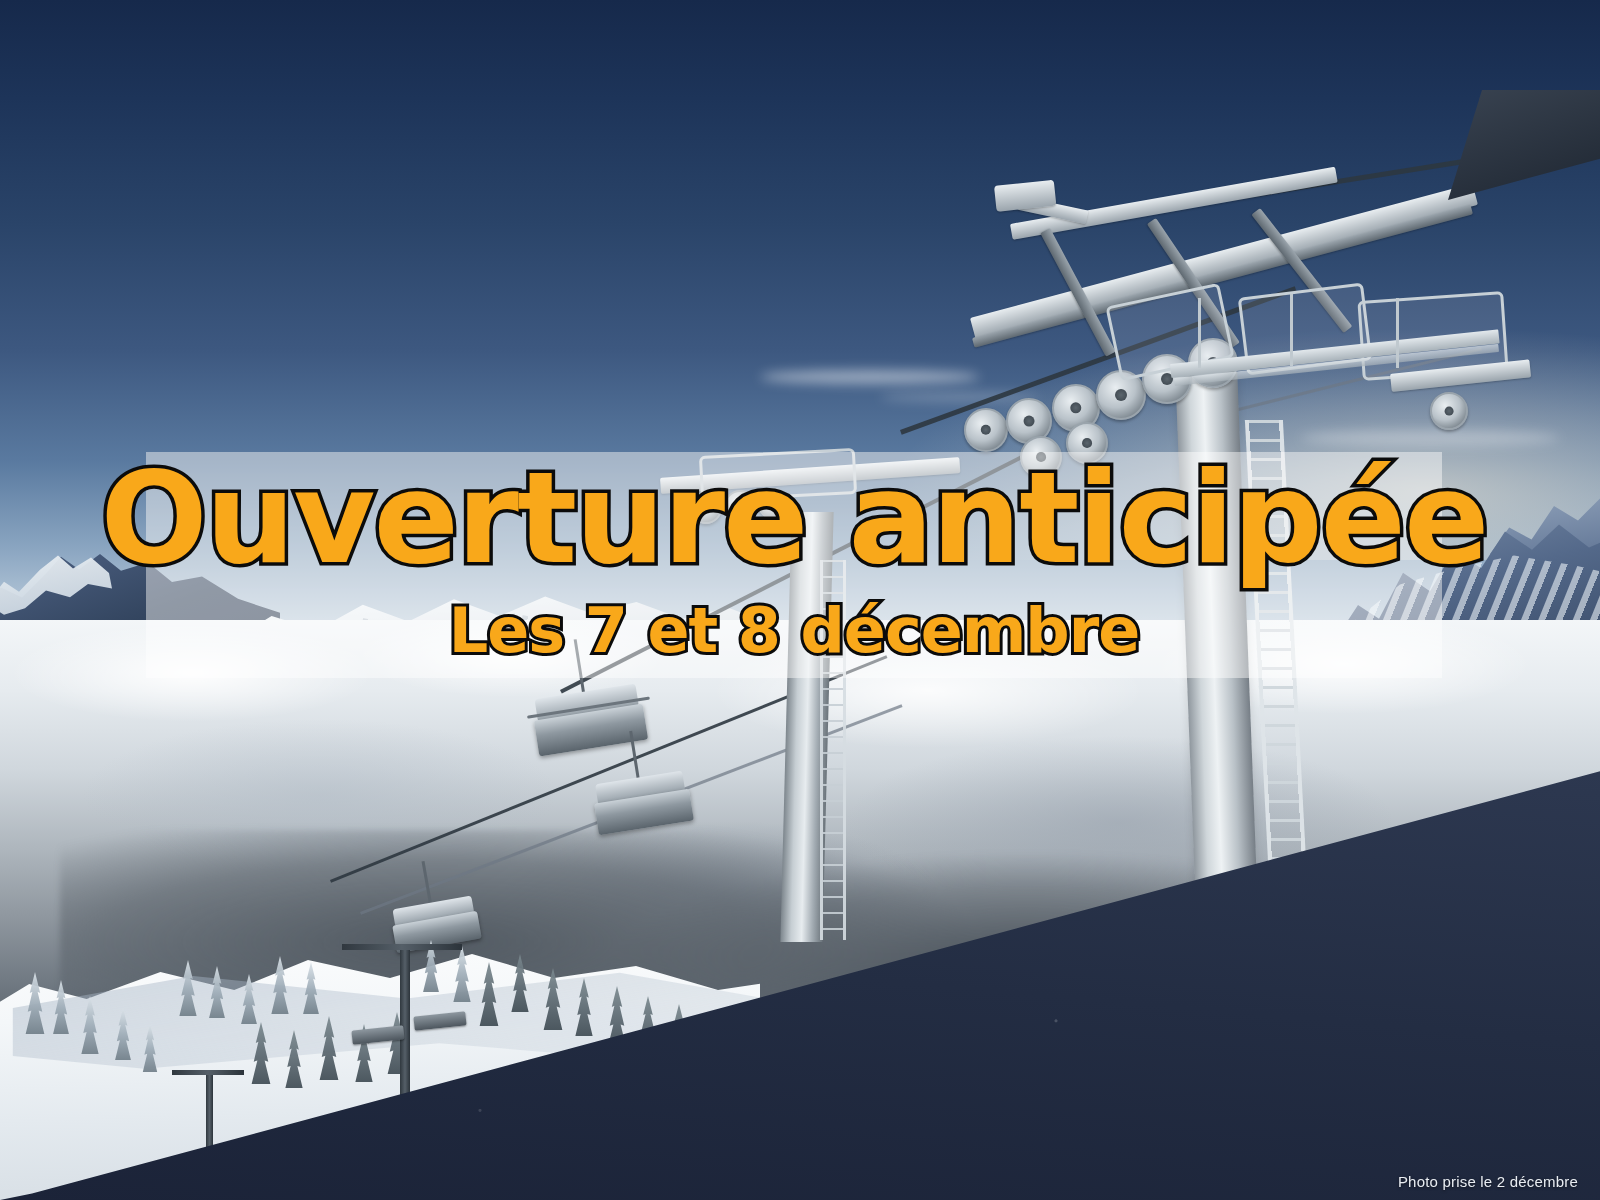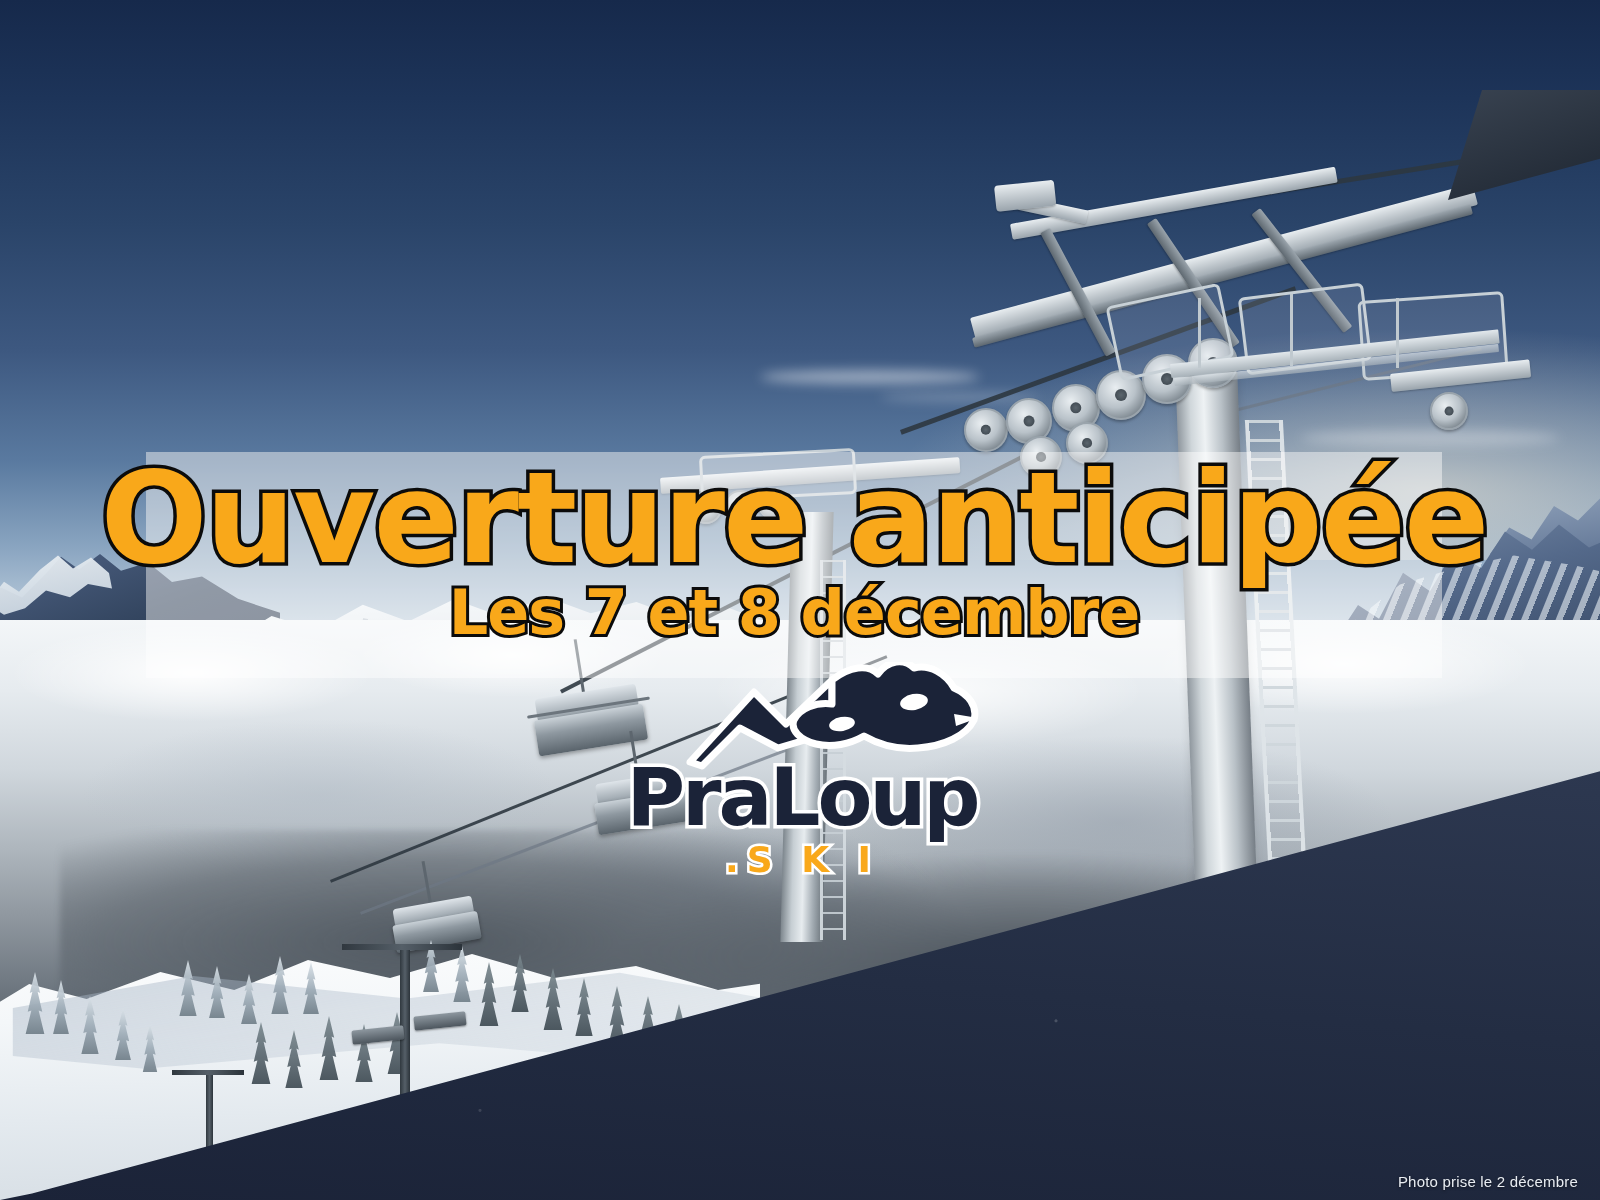--- a/index.html
+++ b/index.html
@@ -213,21 +213,21 @@
   
   .banner{
     position:absolute;left:146px;top:452px;width:1296px;height:226px;
     background:rgba(255,255,255,.45);
     backdrop-filter:saturate(.9);
   }
 
   
   .headline-wrap{
     position:absolute;left:146px;top:452px;width:1296px;height:226px;
-    display:flex;flex-direction:column;align-items:center;justify-content:flex-start;
+    display:flex;flex-direction:column;align-items:center;justify-content:space-between;
     pointer-events:none;
   }
   .headline{
     margin:0;padding:0;
     font-family:"DejaVu Sans","Liberation Sans",sans-serif;
     font-weight:700;
     font-size:126px;
     line-height:118px;
     letter-spacing:-2px;
     color:#f9a81a;
@@ -434,39 +434,16 @@
   <div class="fg-wedge-edge"></div>
   <div class="fg-speckle"></div>
 
   <div class="banner"></div>
 
   <div class="headline-wrap">
     <h1 class="headline">Ouverture anticipée</h1>
     <h2 class="subline">Les 7 et 8 décembre</h2>
   </div>
 
-  <div class="logo">
-    <div class="logo-mark">
-      <svg viewBox="0 0 300 110" width="300" height="110" aria-hidden="true">
-        <g>
-
-          <path d="M8 100 L72 30 L104 62 L150 18 L150 70 L96 86 L58 66 L20 104 Z" fill="#1b2338" stroke="#ffffff" stroke-width="7" stroke-linejoin="round"></path>
-
-          <path d="M150 18 C168 4 186 2 196 12 C206 -2 222 -4 232 6
-                   C248 2 264 12 272 26 C286 32 296 44 292 58
-                   C284 74 262 84 236 86 C214 88 196 82 182 74
-                   C168 82 150 86 134 82 C118 78 108 68 112 58
-                   C118 46 134 40 150 42 Z" fill="#1b2338" stroke="#ffffff" stroke-width="7" stroke-linejoin="round"></path>
-
-          <ellipse cx="232" cy="40" rx="14" ry="8" fill="#ffffff" transform="rotate(-10 232 40)"></ellipse>
-          <ellipse cx="160" cy="62" rx="13" ry="7" fill="#ffffff" transform="rotate(-10 160 62)"></ellipse>
-
-          <path d="M272 52 L296 56 L274 64 Z" fill="#ffffff"></path>
-        </g>
-      </svg>
-    </div>
-    <div class="wordmark">PraLoup</div>
-    <div class="skimark">.S K I</div>
-  </div>
 
   <div class="caption">Photo prise le 2 décembre</div>
 
 </div>
 
 </body></html>

